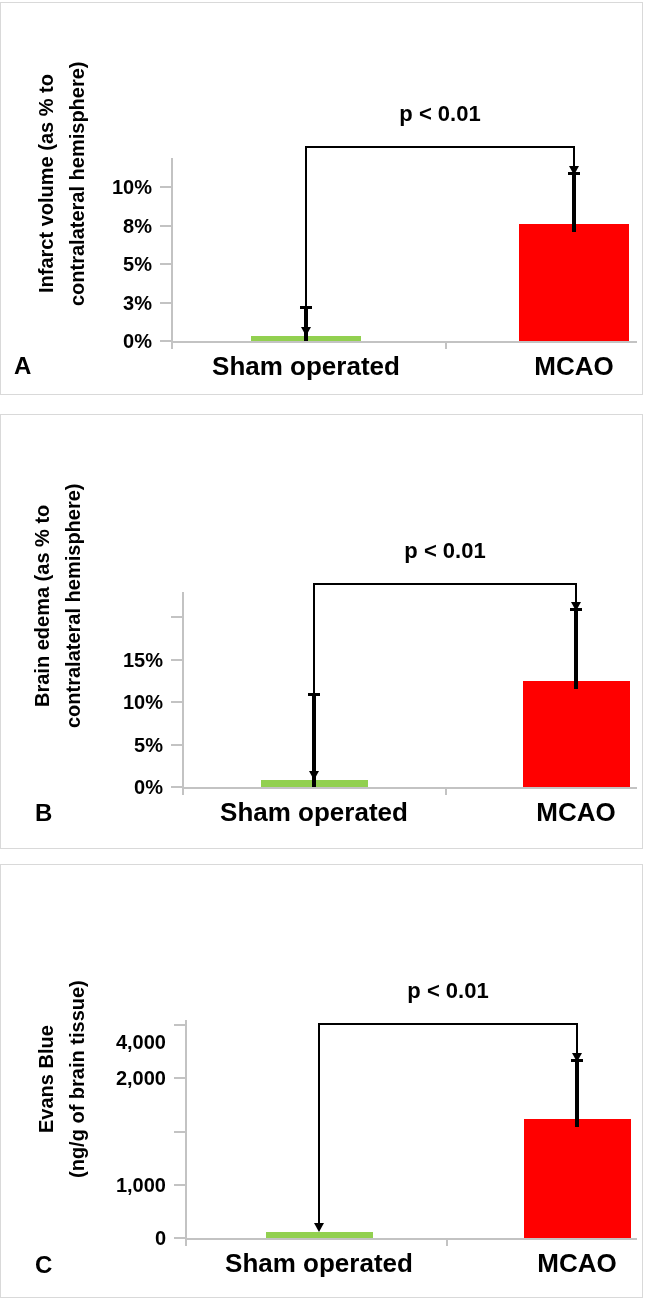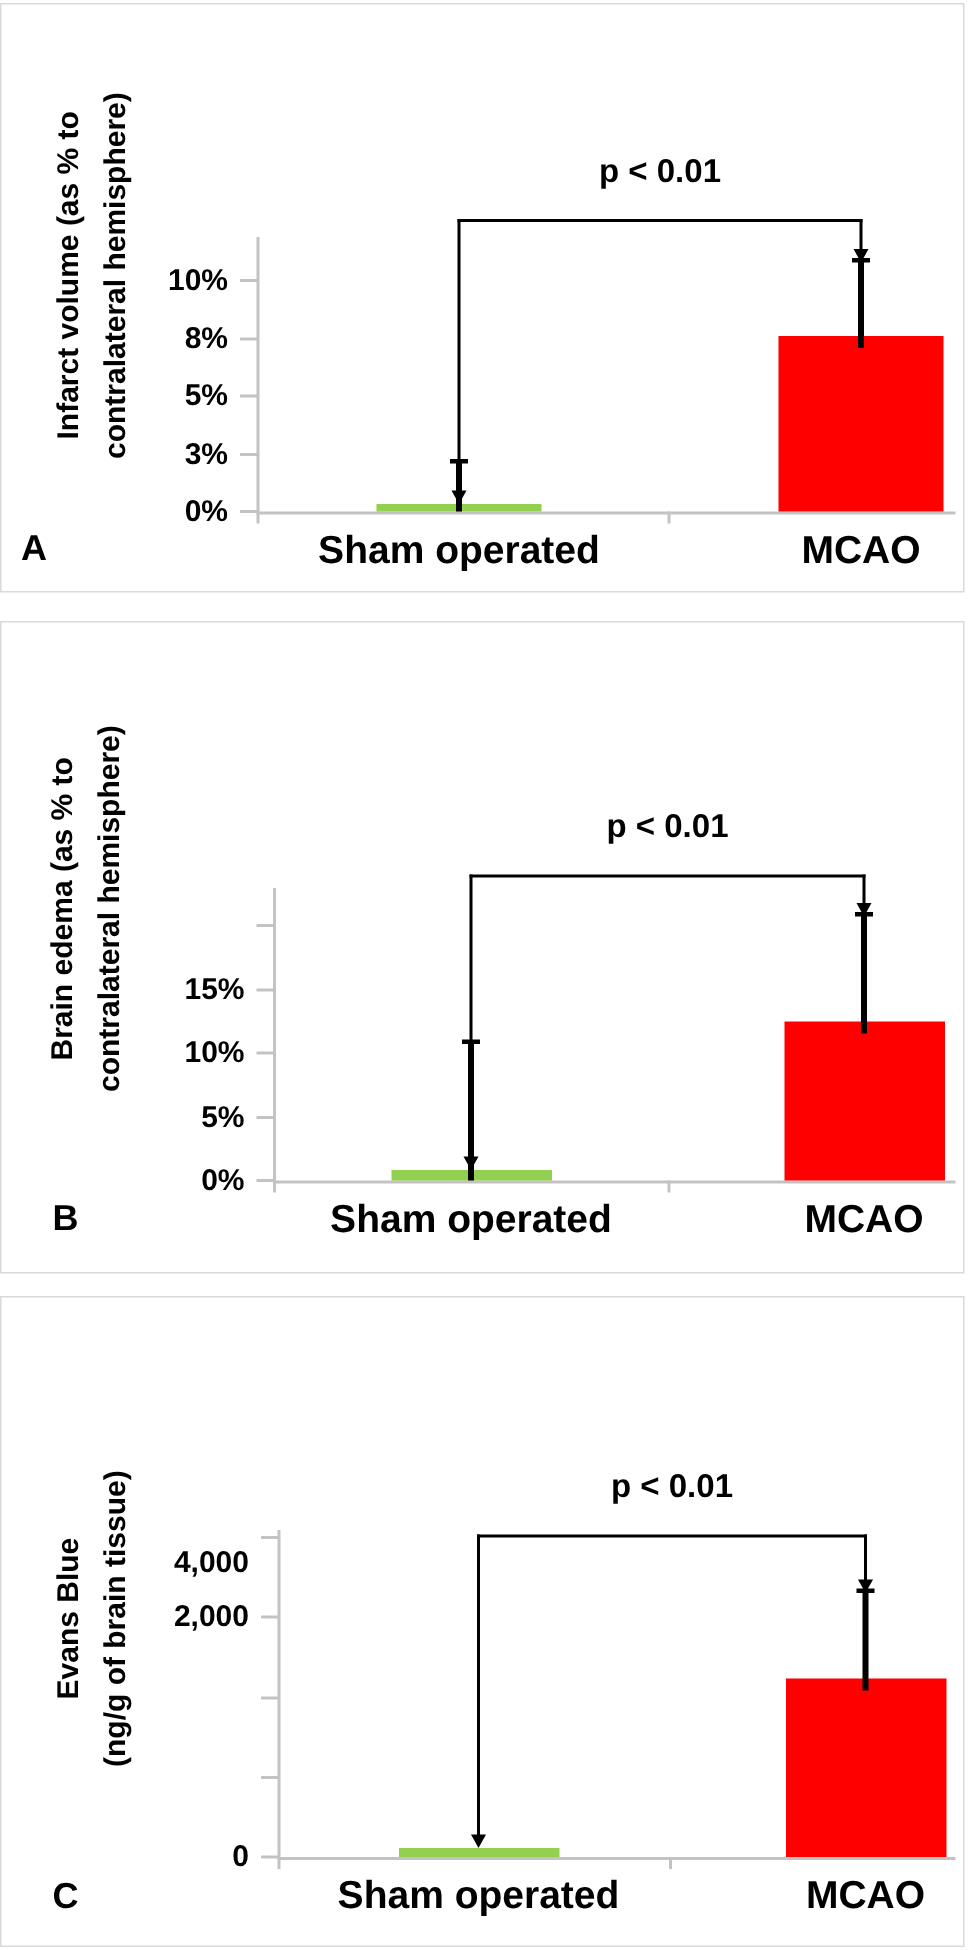--- a/index.html
+++ b/index.html
@@ -112,20 +112,21 @@
       <span>Evans Blue</span>
       <span>(ng/g of brain tissue)</span>
     </div>
     <div class="plot">
         <div class="abs axis" style="left: 184px; top: 154.88px; width: 2px; height: 226.12px;"></div>
         <div class="abs axis" style="left: 184px; top: 373px; width: 452px; height: 2px;"></div>
         <div class="abs axis" style="left: 445px; top: 373px; width: 2px; height: 8px;"></div>
         <div class="abs axis" style="left: 173px; top: 372px; width: 12px; height: 2px;"></div>
         <div class="abs ytick-label" style="left: 35px; top: 360px; width: 130px;">0</div>
         <div class="abs axis" style="left: 173px; top: 318.8px; width: 12px; height: 2px;"></div>
+        <div class="abs ytick-label" style="left: 35px; top: 306.8px; width: 130px;">1,000</div>
         <div class="abs axis" style="left: 173px; top: 265.6px; width: 12px; height: 2px;"></div>
         <div class="abs axis" style="left: 173px; top: 212.4px; width: 12px; height: 2px;"></div>
         <div class="abs ytick-label" style="left: 35px; top: 200.4px; width: 130px;">2,000</div>
         <div class="abs axis" style="left: 173px; top: 159.2px; width: 12px; height: 2px;"></div>
         <div class="abs ytick-label" style="left: 35px; top: 133px; width: 130px; margin-top: 31px;">4,000</div>
         <div class="abs " style="left: 264.5px; top: 367.148px; width: 107px; height: 5.852px; background: rgb(146, 208, 80);"></div>
         <div class="abs cat-label" style="left: 218px; top: 385px; width: 200px;">Sham operated</div>
         <div class="abs " style="left: 522.5px; top: 253.832px; width: 107px; height: 119.168px; background: rgb(255, 0, 0);"></div>
         <div class="abs ink" style="left: 574px; top: 194.78px; width: 4px; height: 67.052px;"></div>
         <div class="abs ink" style="left: 570px; top: 193.78px; width: 12px; height: 3px;"></div>

